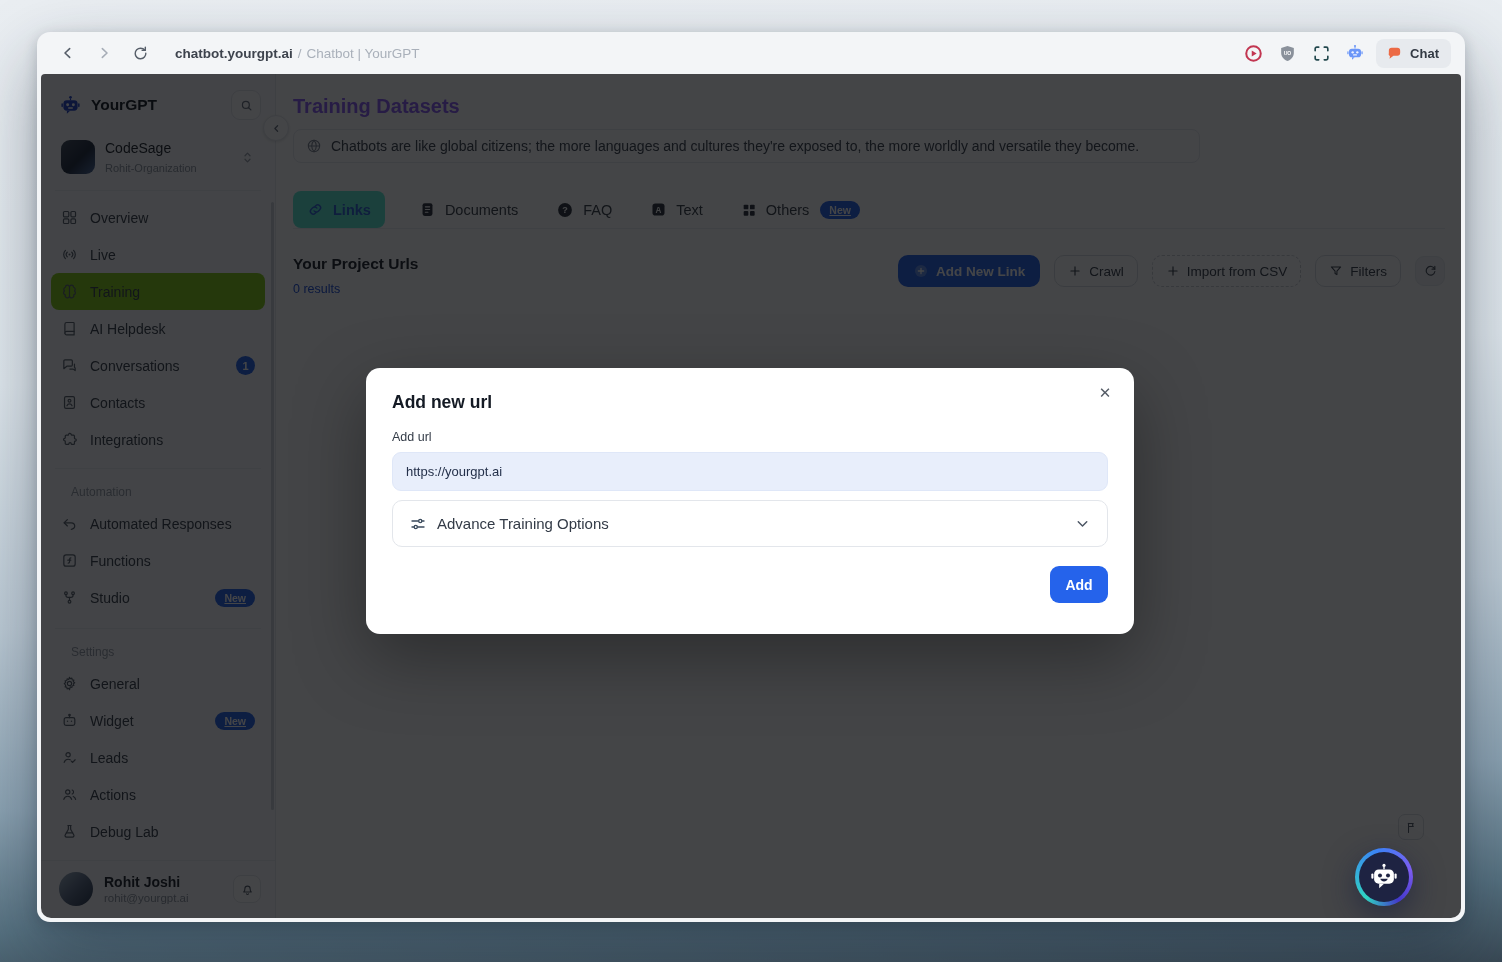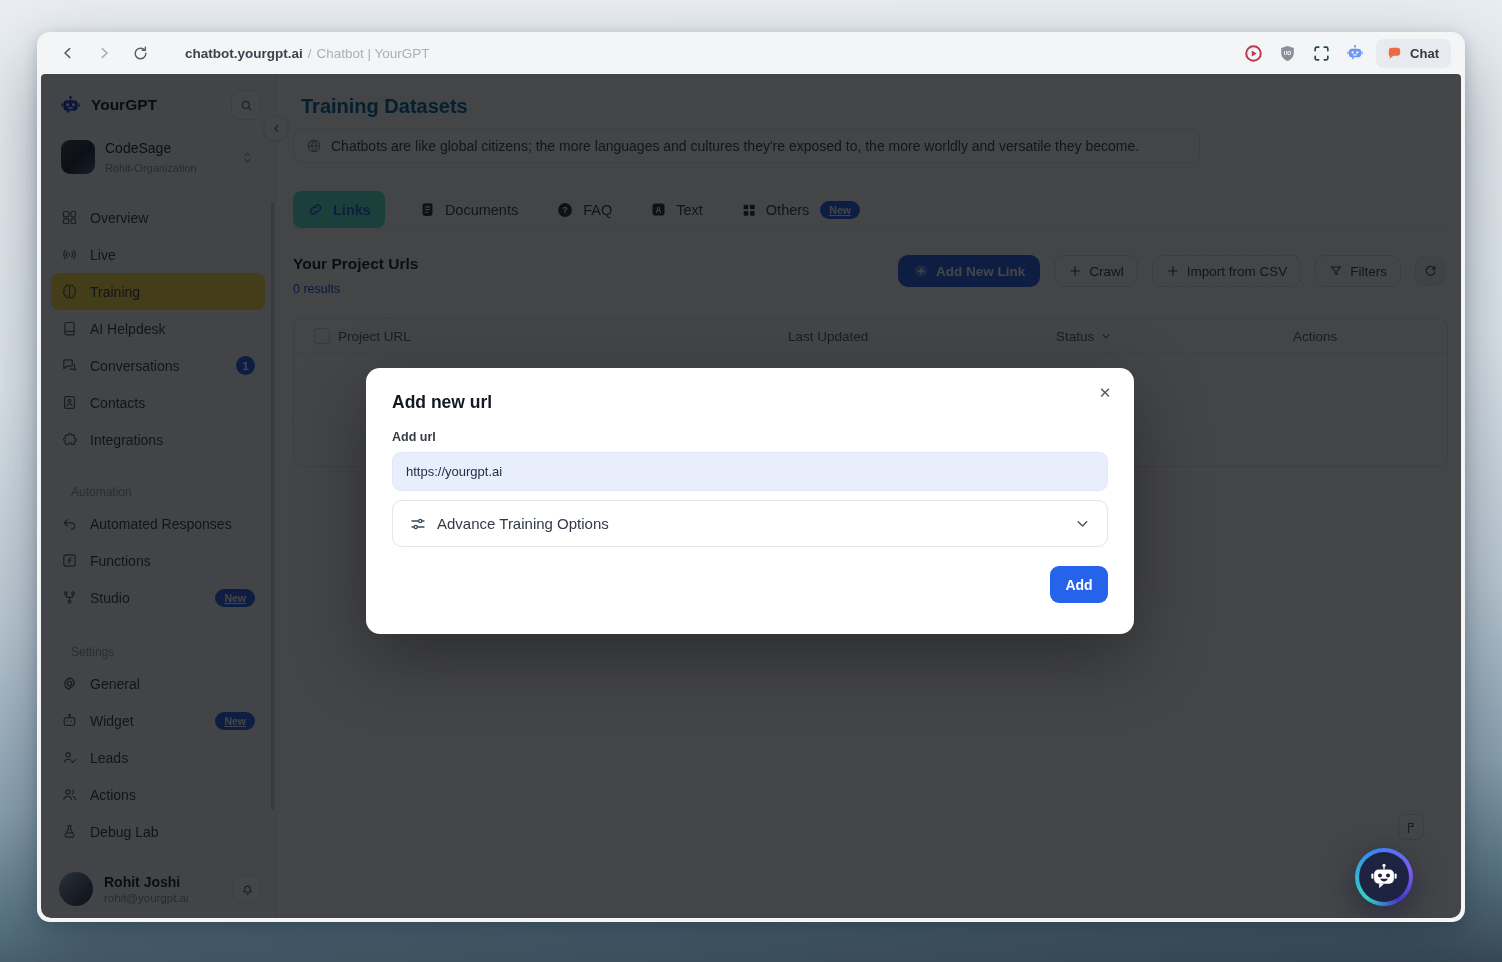--- a/index.html
+++ b/index.html
@@ -11,21 +11,21 @@
   }
   
   .window {
     position:absolute; left:37px; top:32px; width:1428px; height:890px;
     background:#f3f5f7; border-radius:13px;
     box-shadow: 0 30px 70px rgba(25,35,50,.40), 0 4px 14px rgba(25,35,50,.22);
   }
   .btoolbar { height:42px; display:flex; align-items:center; padding:0 14px 0 16px; gap:0; }
   .nav-ic { width:30px; height:30px; display:flex; align-items:center; justify-content:center; border-radius:7px; cursor:pointer; }
   .nav-ic + .nav-ic { margin-left:6px; }
-  .url-box { margin-left:30px; font-size:13.5px; display:flex; gap:5px; align-items:center; white-space:nowrap; }
+  .url-box { margin-left:20px; font-size:13.5px; display:flex; gap:5px; align-items:center; white-space:nowrap; }
   .url-host { color:#3d434d; font-weight:700; }
   .url-sep, .url-title { color:#a9b0ba; font-weight:400; }
   .bt-right { margin-left:auto; display:flex; align-items:center; gap:8px; }
   .ext-ic { width:26px; height:26px; display:flex; align-items:center; justify-content:center; }
   .chat-pill { display:flex; align-items:center; gap:7px; background:#e7eaee; border-radius:8px; padding:6px 12px 6px 10px; cursor:pointer; }
   .chat-pill span { font-size:13px; font-weight:700; color:#333a44; }
   
   .page { position:absolute; left:4px; right:4px; top:42px; bottom:4px; background:#ffffff; border-radius:4px 4px 10px 10px; overflow:hidden; }
   
   .sidebar { position:absolute; left:0; top:0; bottom:0; width:235px; background:#fbfcfd; border-right:1px solid #e8eaee; }
@@ -34,37 +34,37 @@
   .side-search { width:30px; height:30px; border:1px solid #e2e5ea; border-radius:9px; background:#fff; display:flex; align-items:center; justify-content:center; color:#6e7682; cursor:pointer; }
   .org-row { display:flex; align-items:center; margin:14px 12px 0; padding:6px 8px; border-radius:10px; cursor:pointer; }
   .org-avatar { width:34px; height:34px; border-radius:9px; background:linear-gradient(135deg,#3d4656 10%,#202b3d 55%,#4d6a9e 100%); flex:none; }
   .org-meta { margin-left:10px; flex:1; min-width:0; }
   .org-name { font-size:14px; font-weight:400; color:#1d222b; }
   .org-sub { font-size:11px; color:#8c93a0; margin-top:6px; }
   .org-caret { color:#9aa1ab; }
   .side-div { border-top:1px solid #eceef1; margin:10px 14px 0; }
   .nav { padding:8px 10px 0; }
   .nav-item { display:flex; align-items:center; height:37px; padding:0 10px; border-radius:8px; gap:12px; cursor:pointer; color:#39404c; }
-  .nav-item.active { background:#fde047; }
+  .nav-item.active { background:#84cc16; }
   .nav-item .ni { color:#59616d; display:flex; }
   .nav-item .nl { font-size:14px; flex:1; }
   .badge-num { min-width:19px; height:19px; border-radius:50%; background:#2563eb; color:#fff; font-size:11px; font-weight:700; display:flex; align-items:center; justify-content:center; }
   .badge-new { background:#2563eb; color:#fff; font-size:10.5px; font-weight:700; padding:3px 9px; border-radius:999px;text-decoration:underline; }
   .sect-label { font-size:12px; color:#959ca8; margin:16px 0 6px 20px; }
   .side-scroll { position:absolute; right:1px; top:128px; width:3px; height:608px; background:#ced3da; border-radius:2px; }
   .side-footer { position:absolute; left:0; right:0; bottom:0; border-top:1px solid #eceef1; padding:11px 14px 12px 18px; display:flex; align-items:center; background:#fbfcfd; }
   .user-avatar { width:34px; height:34px; border-radius:50%; background:linear-gradient(135deg,#9eb0c4 0%,#55657e 55%,#27344c 100%); flex:none; }
   .user-meta { margin-left:11px; flex:1; }
   .user-name { font-size:14px; font-weight:700; color:#1d222b; }
   .user-email { font-size:11.5px; color:#8c93a0; margin-top:2px; }
   .bell-btn { width:28px; height:28px; border:1px solid #e2e5ea; border-radius:8px; background:#fff; color:#565e6a; display:flex; align-items:center; justify-content:center; cursor:pointer; }
   .collapse-btn { position:absolute; left:222px; top:41px; width:26px; height:26px; border-radius:50%; background:#fff; border:1px solid #e4e7eb; box-shadow:0 1px 3px rgba(20,25,35,.12); display:flex; align-items:center; justify-content:center; color:#6b7280; cursor:pointer; z-index:5; }
   
   .main { position:absolute; left:235px; right:0; top:0; bottom:0; background:#fff; padding:0 16px 0 17px; }
-  .page-title { font-size:20px; font-weight:700; color:#0369a1; padding-top:21px;margin-left:8px; }
+  .page-title { font-size:20px; font-weight:700; color:#8b5cf6; padding-top:21px; }
   .quote-box { margin-top:11px; width:907px; border:1px solid #e7e9ee; background:#fdfdfe; border-radius:8px; padding:8px 12px; display:flex; align-items:center; gap:9px; }
   .quote-box .q-ic { color:#7b828e; display:flex; flex:none; }
   .quote-text { font-size:14px; color:#3c434e; }
   .tabs { margin-top:28px; display:flex; align-items:stretch; gap:30px; border-bottom:1px solid #eceef2; height:38px; }
   .tab { display:flex; align-items:center; gap:9px; font-size:14.5px; color:#3a4049; padding:0 4px; cursor:pointer; }
   .tab .ti { display:flex; color:#2d333c; }
   .tab.active { background:#5eead4; border-radius:8px; padding:0 14px; color:#2f66d6; font-weight:600; }
   .tab.active .ti { color:#2f66d6; }
   .tab .badge-new { margin-left:2px; }
   .list-toolbar { margin-top:26px; display:flex; align-items:flex-start; }
@@ -83,21 +83,21 @@
   .thead { display:grid; grid-template-columns:44px 450px 268px 237px 1fr; align-items:center; height:35px; border-bottom:1px solid #e9ebef; font-size:13.5px; color:#555d68; }
   .th { display:flex; align-items:center; gap:6px; }
   .checkbox { width:16px; height:16px; border:1.5px solid #c6ccd4; border-radius:4px; margin-left:20px; cursor:pointer; background:#fff; }
   .tbody-empty { height:112px; }
   .flag-btn { position:absolute; right:37px; bottom:78px; width:26px; height:26px; border:1px solid #d9dde2; border-radius:7px; background:#fff; color:#565e69; display:flex; align-items:center; justify-content:center; cursor:pointer; }
   
   .dim { position:absolute; inset:0; background:rgba(6,7,9,.75); z-index:50; }
   .modal { position:absolute; left:325px; top:294px; width:768px; height:266px; background:#fff; border-radius:14px; z-index:100; padding:24px 26px; box-shadow:0 24px 70px rgba(0,0,0,.35); }
   .modal-title { font-size:17.5px; font-weight:700; color:#141a24; }
   .modal-close { position:absolute; right:16px; top:12px; width:26px; height:26px; display:flex; align-items:center; justify-content:center; font-size:15px; color:#555c66; cursor:pointer; border-radius:6px; }
-  .field-label { margin-top:17px; font-size:12.5px; color:#333b47;font-weight:bold; }
+  .field-label { margin-top:17px; font-size:12.5px; color:#333b47; }
   .modal-input { margin-top:8px; width:100%; height:39px; border:1px solid #dfe7f8; background:#e8eefb; border-radius:9px; padding:0 13px; font-size:13px; color:#24304a; font-family:inherit; }
   .adv-box { margin-top:9px; height:47px; border:1px solid #e3e6eb; border-radius:10px; display:flex; align-items:center; padding:0 16px; gap:10px; cursor:pointer; }
   .adv-label { font-size:15px; font-weight:500; color:#323a46; flex:1; }
   .adv-box .ai { color:#3a4a5c; display:flex; }
   .adv-box .chev { color:#4b5563; display:flex; }
   .modal-footer { display:flex; justify-content:flex-end; margin-top:19px; }
   .add-btn { width:58px; height:37px; background:#2563eb; border:none; border-radius:9px; color:#fff; font-size:14px; font-weight:600; cursor:pointer; font-family:inherit; }
   
   .launcher { position:absolute; right:48px; bottom:12px; width:58px; height:58px; border-radius:50%; z-index:120;
     background:conic-gradient(from 220deg, #2fd4c2, #3b82f6 35%, #7c5cf0 60%, #4338ca 80%, #2fd4c2 100%);
@@ -500,37 +500,20 @@
           </button>
           <button class="icon-btn">
             <svg width="15" height="15" viewBox="0 0 24 24" fill="none" stroke="currentColor" stroke-width="1.9" stroke-linecap="round">
                 <path d="M18.6 8.2A7 7 0 1 0 19 12"></path>
                 <path d="M18.9 3.8v4.4h-4.4"></path>
               </svg>
           </button>
         </div>
       </div>
 
-      <div class="table">
-        <div class="thead">
-          <div class="th">
-              <span class="checkbox"></span>
-            </div>
-          <div class="th">Project URL</div>
-          <div class="th">Last Updated</div>
-          <div class="th">
-            <span>Status</span>
-            <svg width="12" height="12" viewBox="0 0 24 24" fill="none" stroke="#6b7280" stroke-width="2.2" stroke-linecap="round" stroke-linejoin="round">
-                <path d="m6 9.5 6 6 6-6"></path>
-              </svg>
-          </div>
-          <div class="th">Actions</div>
-        </div>
-        <div class="tbody-empty"></div>
-      </div>
 
       <div class="flag-btn">
         <svg width="13" height="13" viewBox="0 0 24 24" fill="none" stroke="currentColor" stroke-width="1.9" stroke-linecap="round" stroke-linejoin="round">
             <path d="M6.5 21V4"></path>
             <path d="M6.5 4.5h8.8l-1.6 2.8 1.6 2.8H6.5"></path>
           </svg>
       </div>
     </main>
 
     <div class="dim"></div>

